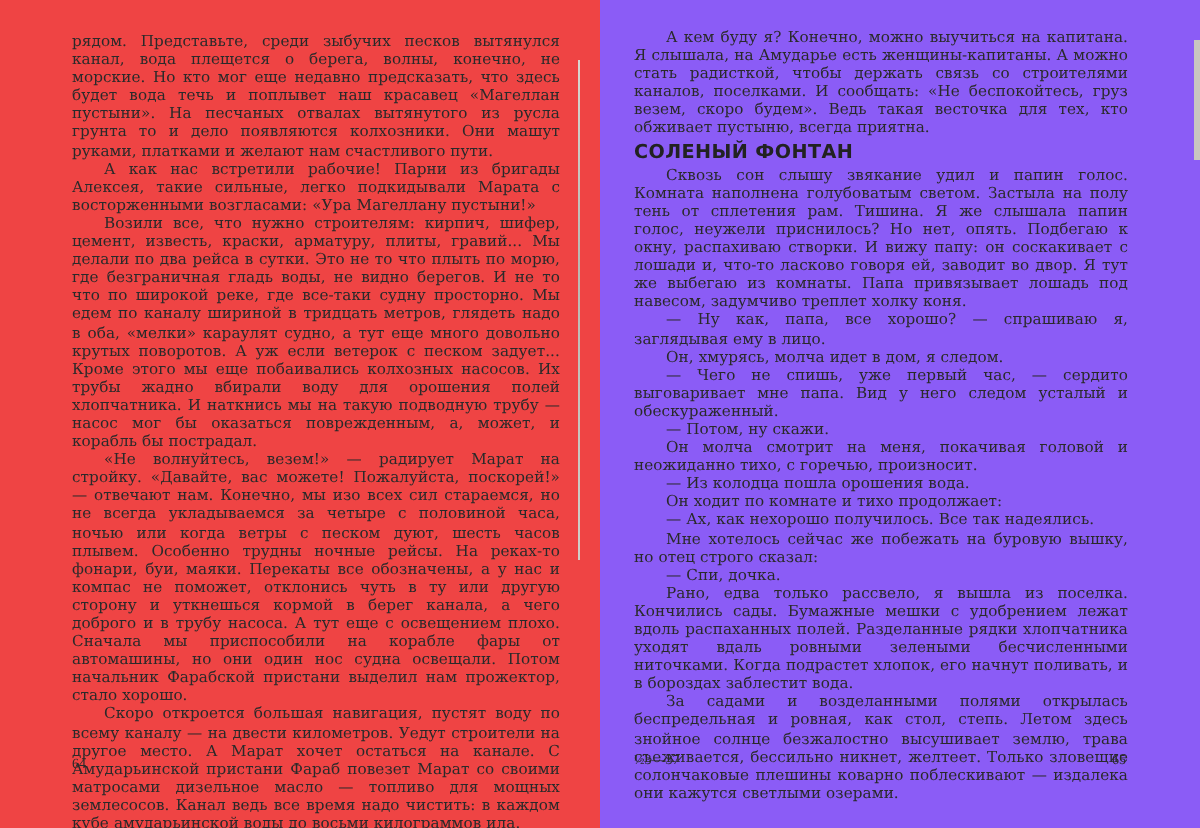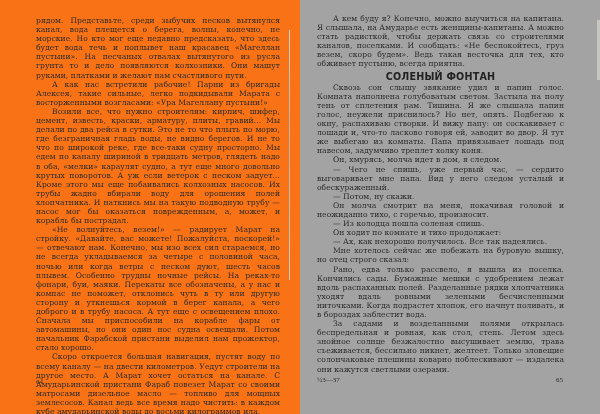--- a/index.html
+++ b/index.html
@@ -6,24 +6,24 @@
     body {
       width: 600px; height: 414px; overflow: hidden;
       background: #f4f3f0;
       font-family: "DejaVu Serif", "Liberation Serif", serif;
       color: #2a2a2a;
       position: relative;
     }
     .spread { position: absolute; inset: 0; }
     .page {
       position: absolute; top: 0; height: 414px;
-      background: #f97316;
+      background: #ef4444;
     }
     .page-left { left: 0; width: 300px; }
-    .page-right { left: 300px; width: 300px; background: #a3a3a3; }
+    .page-right { left: 300px; width: 300px; background: #8b5cf6; }
     .gutter-line {
       position: absolute; left: 289px; top: 30px; width: 1px; height: 250px;
       background: linear-gradient(#d8d6d0, #b9b7b1 40%, #d0cec8);
     }
     .edge-right {
       position: absolute; right: 0; top: 20px; width: 3px; height: 60px;
       background: #c8c6c0;
     }
     .text {
       position: absolute;
@@ -33,21 +33,20 @@
       letter-spacing: 0.05px;
     }
     .page-left .text { left: 36px; top: 16px; width: 244px; }
     .page-right .text { left: 17px; top: 14px; width: 247px; }
     .text p { margin: 0; text-indent: 0; }
     .text p.indent { text-indent: 16px; }
     .heading {
       font-family: "DejaVu Sans", "Liberation Sans", sans-serif;
       font-weight: bold;
       font-size: 9.6px;
-      text-align: center;
       margin: 3px 0 2px 0;
       letter-spacing: 0.2px;
       color: #222;
     }
     .folio {
       position: absolute; font-size: 7px; font-weight: normal;
       font-family: "Liberation Serif", serif;
     }
     .page-left .folio { left: 36px; top: 378px; }
     .page-right .folio { left: 256px; top: 376px; }
@@ -71,28 +70,30 @@
     </div>
     <div class="folio">64</div>
     <div class="gutter-line"></div>
   </div>
 
   <div class="page page-right">
     <div class="text">
       <p class="indent">А кем буду я? Конечно, можно выучиться на капитана. Я слышала, на Амударье есть женщины-капитаны. А можно стать радисткой, чтобы держать связь со строителями каналов, поселками. И сообщать: «Не беспокойтесь, груз везем, скоро будем». Ведь такая весточка для тех, кто обживает пустыню, всегда приятна.</p>
       <div class="heading">СОЛЕНЫЙ ФОНТАН</div>
       <p class="indent">Сквозь сон слышу звякание удил и папин голос. Комната наполнена голубоватым светом. Застыла на полу тень от сплетения рам. Тишина. Я же слышала папин голос, неужели приснилось? Но нет, опять. Подбегаю к окну, распахиваю створки. И вижу папу: он соскакивает с лошади и, что-то ласково говоря ей, заводит во двор. Я тут же выбегаю из комнаты. Папа привязывает лошадь под навесом, задумчиво треплет холку коня.</p>
+      <p class="indent">— Ну как, папа, все хорошо? — спрашиваю я, заглядывая ему в лицо.</p>
       <p class="indent">Он, хмурясь, молча идет в дом, я следом.</p>
       <p class="indent">— Чего не спишь, уже первый час, — сердито выговаривает мне папа. Вид у него следом усталый и обескураженный.</p>
       <p class="indent">— Потом, ну скажи.</p>
       <p class="indent">Он молча смотрит на меня, покачивая головой и неожиданно тихо, с горечью, произносит.</p>
-      <p class="indent">— Из колодца пошла соленая спишь.</p>
+      <p class="indent">— Из колодца пошла орошения вода.</p>
       <p class="indent">Он ходит по комнате и тихо продолжает:</p>
       <p class="indent">— Ах, как нехорошо получилось. Все так надеялись.</p>
       <p class="indent">Мне хотелось сейчас же побежать на буровую вышку, но отец строго сказал:</p>
+      <p class="indent">— Спи, дочка.</p>
       <p class="indent">Рано, едва только рассвело, я вышла из поселка. Кончились сады. Бумажные мешки с удобрением лежат вдоль распаханных полей. Разделанные рядки хлопчатника уходят вдаль ровными зелеными бесчисленными ниточками. Когда подрастет хлопок, его начнут поливать, и в бороздах заблестит вода.</p>
       <p class="indent">За садами и возделанными полями открылась беспредельная и ровная, как стол, степь. Летом здесь знойное солнце безжалостно высушивает землю, трава съеживается, бессильно никнет, желтеет. Только зловещие солончаковые плешины коварно поблескивают — издалека они кажутся светлыми озерами.</p>
     </div>
     <div class="signature">½3—37</div>
     <div class="folio">65</div>
     <div class="edge-right"></div>
   </div>
 
 </div>
 

